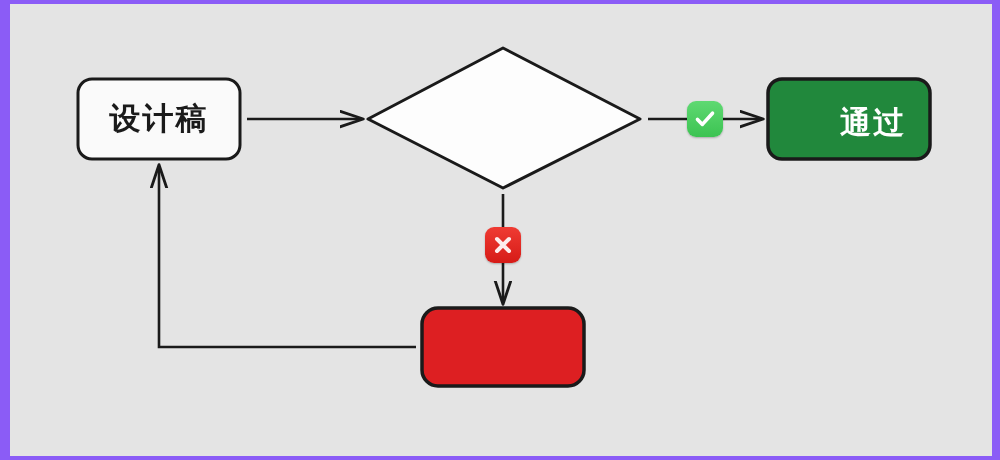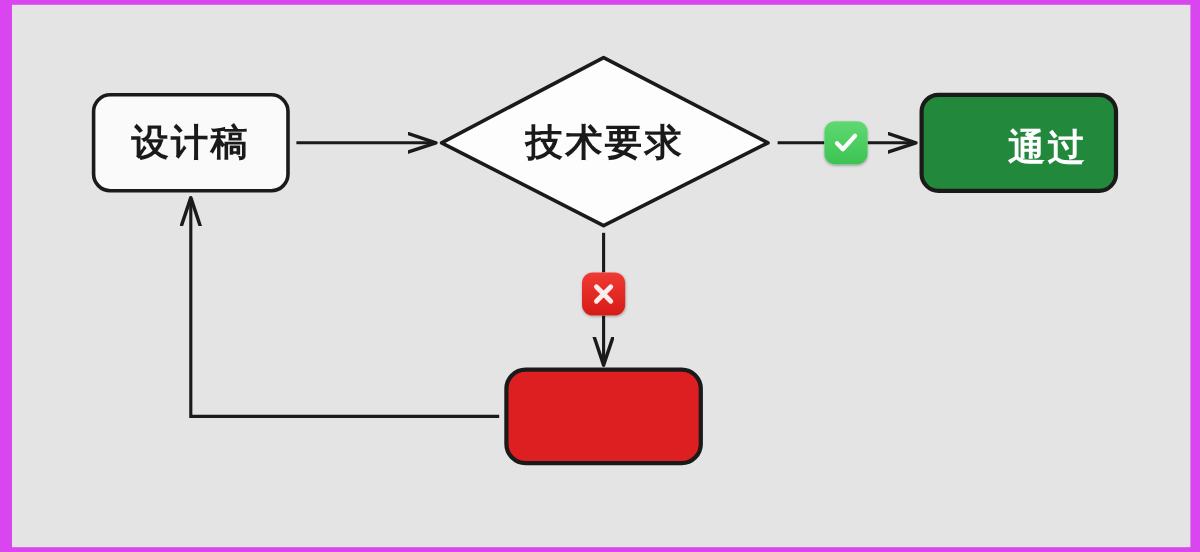--- a/index.html
+++ b/index.html
@@ -4,21 +4,21 @@
 <style>
   html, body {
     margin: 0;
     padding: 0;
     background: #ffffff;
   }
   #page {
     position: relative;
     width: 1000px;
     height: 460px;
-    background: #d946ef;
+    background: #8b5cf6;
     overflow: hidden;
     font-family: "Liberation Sans", "DejaVu Sans", sans-serif;
   }
   #canvas {
     position: absolute;
     left: 10px;
     top: 4px;
     width: 982px;
     height: 452px;
     background: #e4e4e4;
@@ -106,21 +106,20 @@
 
     <line x1="723" y1="119" x2="762" y2="119" stroke="#1a1a1a" stroke-width="2.6" marker-end="url(#arrowhead)"></line>
 
     <line x1="503" y1="194" x2="503" y2="227" stroke="#1a1a1a" stroke-width="2.6"></line>
     <line x1="503" y1="263" x2="503" y2="303" stroke="#1a1a1a" stroke-width="2.6" marker-end="url(#arrowhead)"></line>
 
     <path d="M416,347 L159,347 L159,166" fill="none" stroke="#1a1a1a" stroke-width="2.6" stroke-linecap="butt" stroke-linejoin="miter" marker-end="url(#arrowhead)"></path>
   </svg>
 
   <div class="node-label" id="label-design">设计稿</div>
-  <div class="node-label" id="label-decision">技术要求</div>
   <div class="node-label" id="label-pass">通过</div>
 
   <div class="badge" id="badge-yes">
     <svg width="26" height="26" viewBox="0 0 26 26" aria-hidden="true">
       <path d="M5.5,13.4 L10.4,18.4 L20.5,7.2" fill="none" stroke="#ffffff" stroke-width="3.6" stroke-linecap="round" stroke-linejoin="round"></path>
     </svg>
   </div>
 
   <div class="badge" id="badge-no">
     <svg width="24" height="24" viewBox="0 0 24 24" aria-hidden="true">

